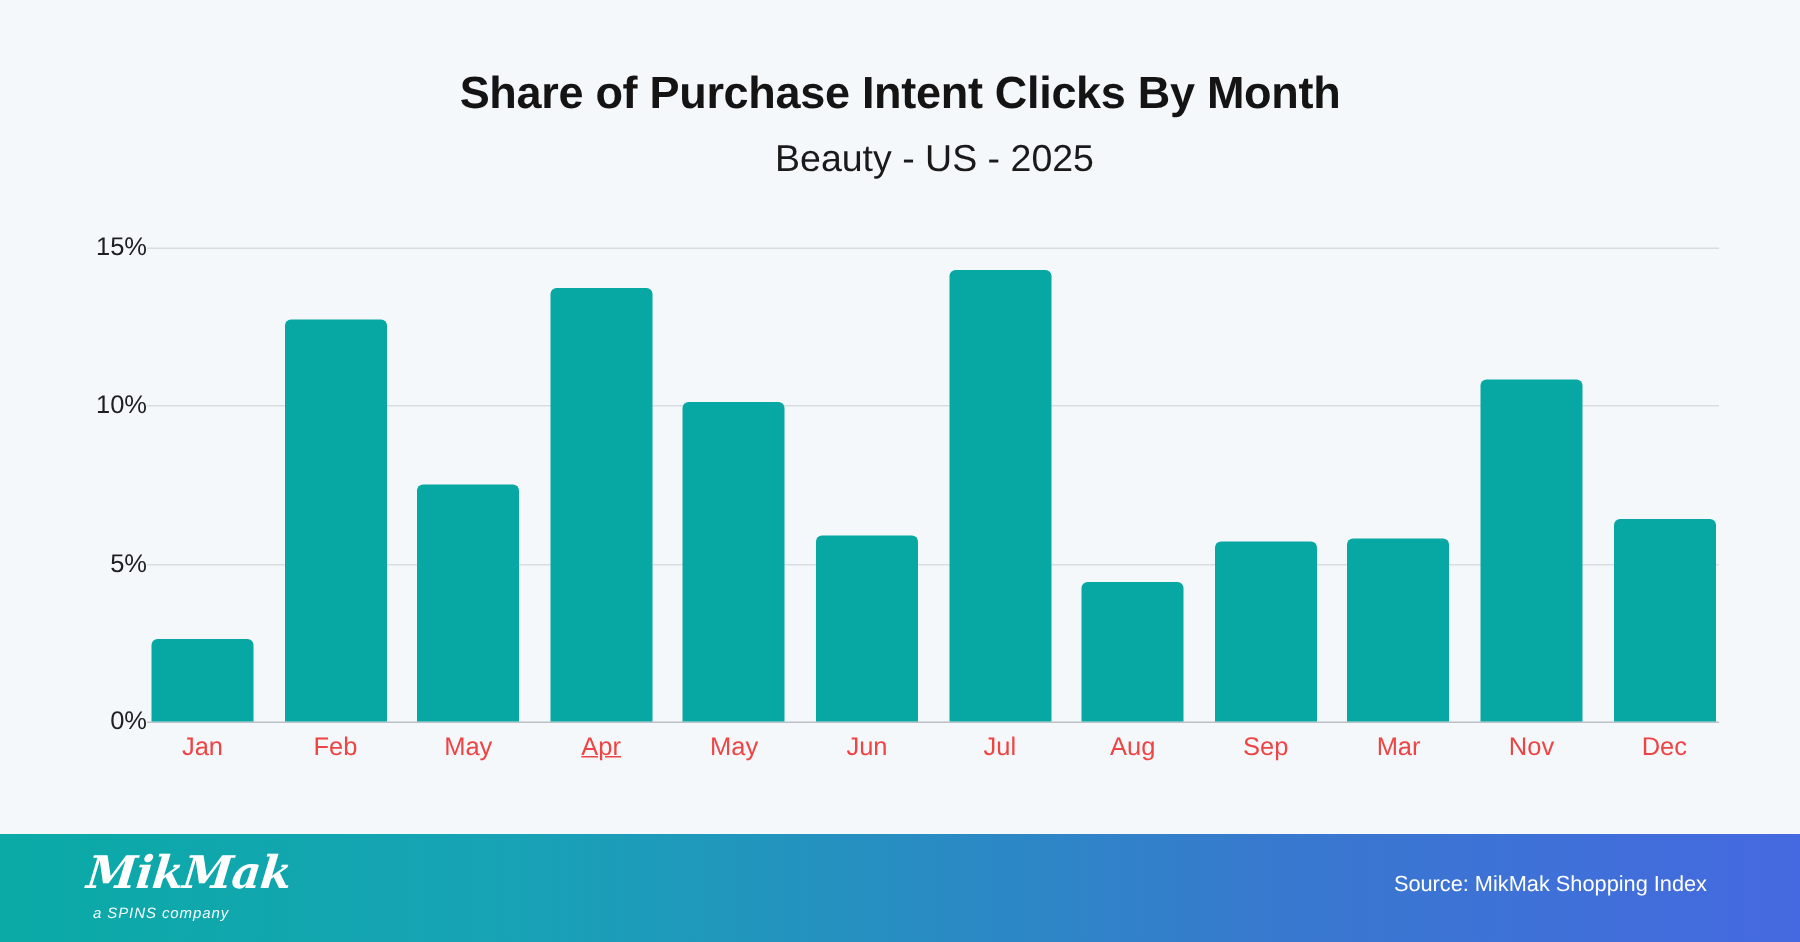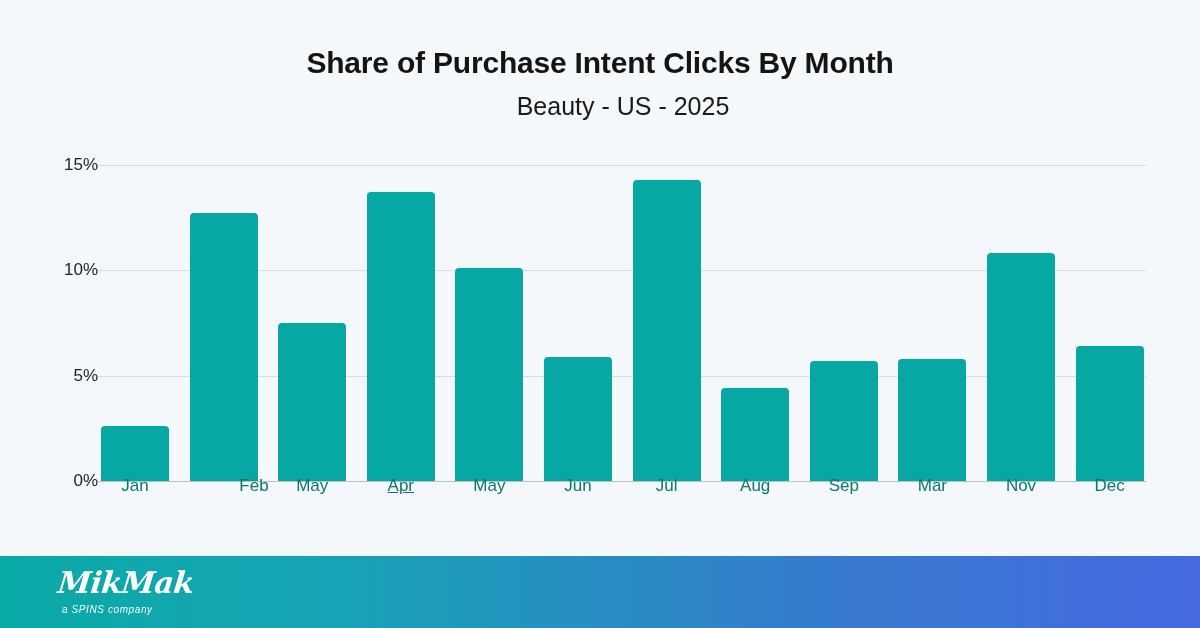--- a/index.html
+++ b/index.html
@@ -88,25 +88,25 @@
   .bar {
     position: absolute;
     background: #07a8a4;
     border-radius: 4px 4px 0 0;
     width: 68px;
   }
 
   
   .xtick {
     position: absolute;
-    top: 340px;
+    top: 352px;
     width: 90px;
     text-align: center;
     font-size: 17px;
-    color: #0f766e;
+    color: #ef4444;
   }
 
   
   .footer {
     position: absolute;
     left: 0;
     top: 556px;
     width: 1200px;
     height: 72px;
     background: linear-gradient(90deg, #0aaaa6 0%, #17a3b5 28%, #3878cf 72%, #4569e0 100%);
@@ -179,34 +179,35 @@
         <div class="bar" title="Jun: 5.9%" style="left: 544px; width: 68px; height: 124.293px; top: 220.707px; background: rgb(7, 168, 164);"></div>
         <div class="bar" title="Jul: 14.3%" style="left: 632.6px; width: 68px; height: 301.253px; top: 43.7467px; background: rgb(7, 168, 164);"></div>
         <div class="bar" title="Aug: 4.4%" style="left: 721.2px; width: 68px; height: 92.6933px; top: 252.307px; background: rgb(7, 168, 164);"></div>
         <div class="bar" title="Sep: 5.7%" style="left: 809.8px; width: 68px; height: 120.08px; top: 224.92px; background: rgb(7, 168, 164);"></div>
         <div class="bar" title="Oct: 5.8%" style="left: 898.4px; width: 68px; height: 122.187px; top: 222.813px; background: rgb(7, 168, 164);"></div>
         <div class="bar" title="Nov: 10.8%" style="left: 987px; width: 68px; height: 227.52px; top: 117.48px; background: rgb(7, 168, 164);"></div>
         <div class="bar" title="Dec: 6.4%" style="left: 1075.6px; width: 68px; height: 134.827px; top: 210.173px; background: rgb(7, 168, 164);"></div>
       </div>
     <div id="xticks">
         <div class="xtick" style="left: 90px;">Jan</div>
-        <div class="xtick" style="left: 178.6px; text-align: right;">Feb</div>
+        <div class="xtick" style="left: 178.6px;">Feb</div>
         <div class="xtick" style="left: 267.2px;">May</div>
         <div class="xtick" style="left: 355.8px; text-decoration: underline;">Apr</div>
         <div class="xtick" style="left: 444.4px;">May</div>
         <div class="xtick" style="left: 533px;">Jun</div>
         <div class="xtick" style="left: 621.6px;">Jul</div>
         <div class="xtick" style="left: 710.2px;">Aug</div>
         <div class="xtick" style="left: 798.8px;">Sep</div>
         <div class="xtick" style="left: 887.4px;">Mar</div>
         <div class="xtick" style="left: 976px;">Nov</div>
         <div class="xtick" style="left: 1064.6px;">Dec</div>
       </div>
   </div>
 
   <div class="footer">
     <div class="logo-block">
       <div class="logo-mark">MikMak</div>
       <div class="logo-tag">a SPINS company</div>
     </div>
+    <div class="source-note">Source: MikMak Shopping Index</div>
   </div>
 
 </div>
 
 </body></html>

